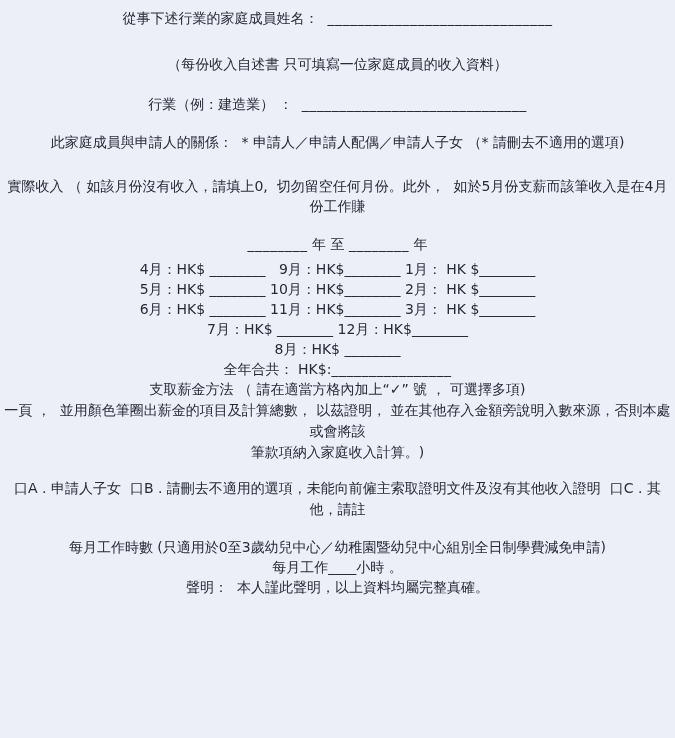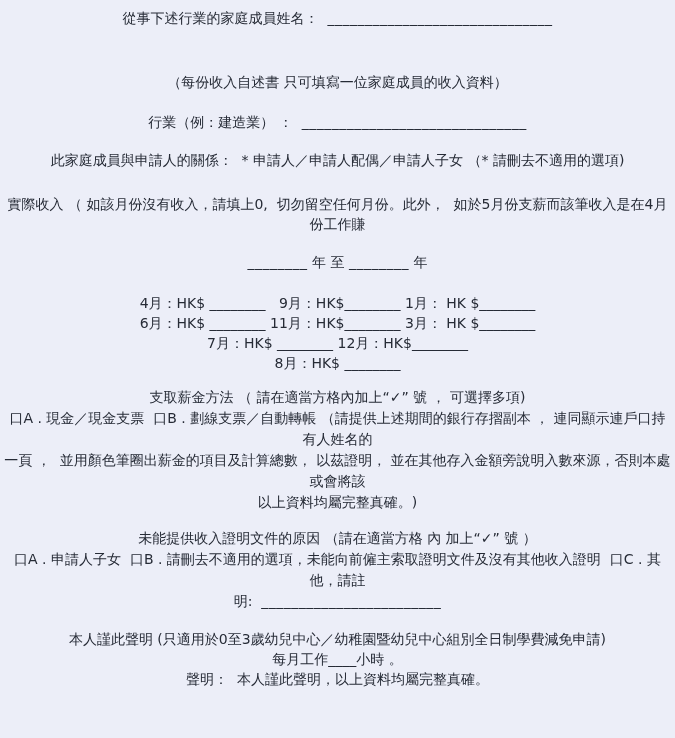--- a/index.html
+++ b/index.html
@@ -20,28 +20,28 @@
     box-sizing: border-box;
     padding: 8px 4px 0 4px;
   }
   .line {
     text-align: center;
     white-space: pre-wrap;
     line-height: 20px;
     margin: 0;
   }
   .lh21 .line { line-height: 21px; }
-  .mt26 { margin-top: 44px; }
+  .mt26 { margin-top: 26px; }
   .mt18 { margin-top: 18px; }
   .mt20 { margin-top: 20px; }
   .mt17 { margin-top: 17px; }
   .mt15 { margin-top: 15px; }
-  .mt14 { margin-top: 14px; }
+  .mt14 { }
   .mt12 { margin-top: 24px; }
-  .mt5  { margin-top: 21px; }
+  .mt5  { margin-top: 5px; }
   .blank { letter-spacing: 0.5px; }
 </style>
 </head>
 <body style="background: rgb(236, 238, 248); color: rgb(38, 43, 54);">
 
 <div class="page">
 
   <div class="line"><span>從事下述行業的家庭成員姓名：  </span><span class="blank">______________________________</span></div>
 
   <div class="line mt26">（每份收入自述書 只可填寫一位家庭成員的收入資料）</div>
@@ -52,38 +52,37 @@
 
 
   <div class="mt12">
     <div class="line">實際收入 （ 如該月份沒有收入，請填上0,  切勿留空任何月份。此外，  如於5月份支薪而該筆收入是在4月份工作賺</div>
   </div>
 
   <div class="line mt18"><span class="blank">________</span><span> 年 至 </span><span class="blank">________</span><span> 年</span></div>
 
   <div class="mt5">
     <div class="line">4月：HK$ ________   9月：HK$________ 1月： HK $________</div>
+    <div class="line">5月：HK$ ________ 10月：HK$________ 2月： HK $________</div>
     <div class="line">6月：HK$ ________ 11月：HK$________ 3月： HK $________</div>
     <div class="line">7月：HK$ ________ 12月：HK$________</div>
     <div class="line">8月：HK$ ________</div>
+    <div class="line"><span>全年合共： HK$:</span><span class="blank">________________</span></div>
   </div>
 
   <div class="mt14 lh21">
     <div class="line">支取薪金方法 （ 請在適當方格內加上“✓” 號 ， 可選擇多項)</div>
-    <div class="line"><span>口</span><span>A . 現金／現金支票  </span><span>口</span><span>B . 劃線支票／自動轉帳 （請提供上述期間的銀行存摺副本 ， 連同顯示連戶口持有人姓名的</span></div>
     <div class="line">一頁 ，  並用顏色筆圈出薪金的項目及計算總數， 以茲證明， 並在其他存入金額旁說明入數來源，否則本處或會將該</div>
-    <div class="line">以上資料均屬完整真確。)</div>
+    <div class="line">筆款項納入家庭收入計算。)</div>
   </div>
 
   <div class="mt15 lh21">
-    <div class="line">未能提供收入證明文件的原因 （請在適當方格 內 加上“✓” 號 ）</div>
     <div class="line"><span>口</span><span>A . 申請人子女  </span><span>口</span><span>B . 請刪去不適用的選項，未能向前僱主索取證明文件及沒有其他收入證明  </span><span>口</span><span>C . 其他，請註</span></div>
-    <div class="line"><span>明:  </span><span class="blank">________________________</span></div>
   </div>
 
   <div class="mt17">
-    <div class="line">本人謹此聲明 (只適用於0至3歲幼兒中心／幼稚園暨幼兒中心組別全日制學費減免申請)</div>
+    <div class="line">每月工作時數 (只適用於0至3歲幼兒中心／幼稚園暨幼兒中心組別全日制學費減免申請)</div>
     <div class="line">每月工作____小時 。</div>
     <div class="line">聲明：  本人謹此聲明，以上資料均屬完整真確。</div>
 
   </div>
 
 </div>
 
 </body></html>

